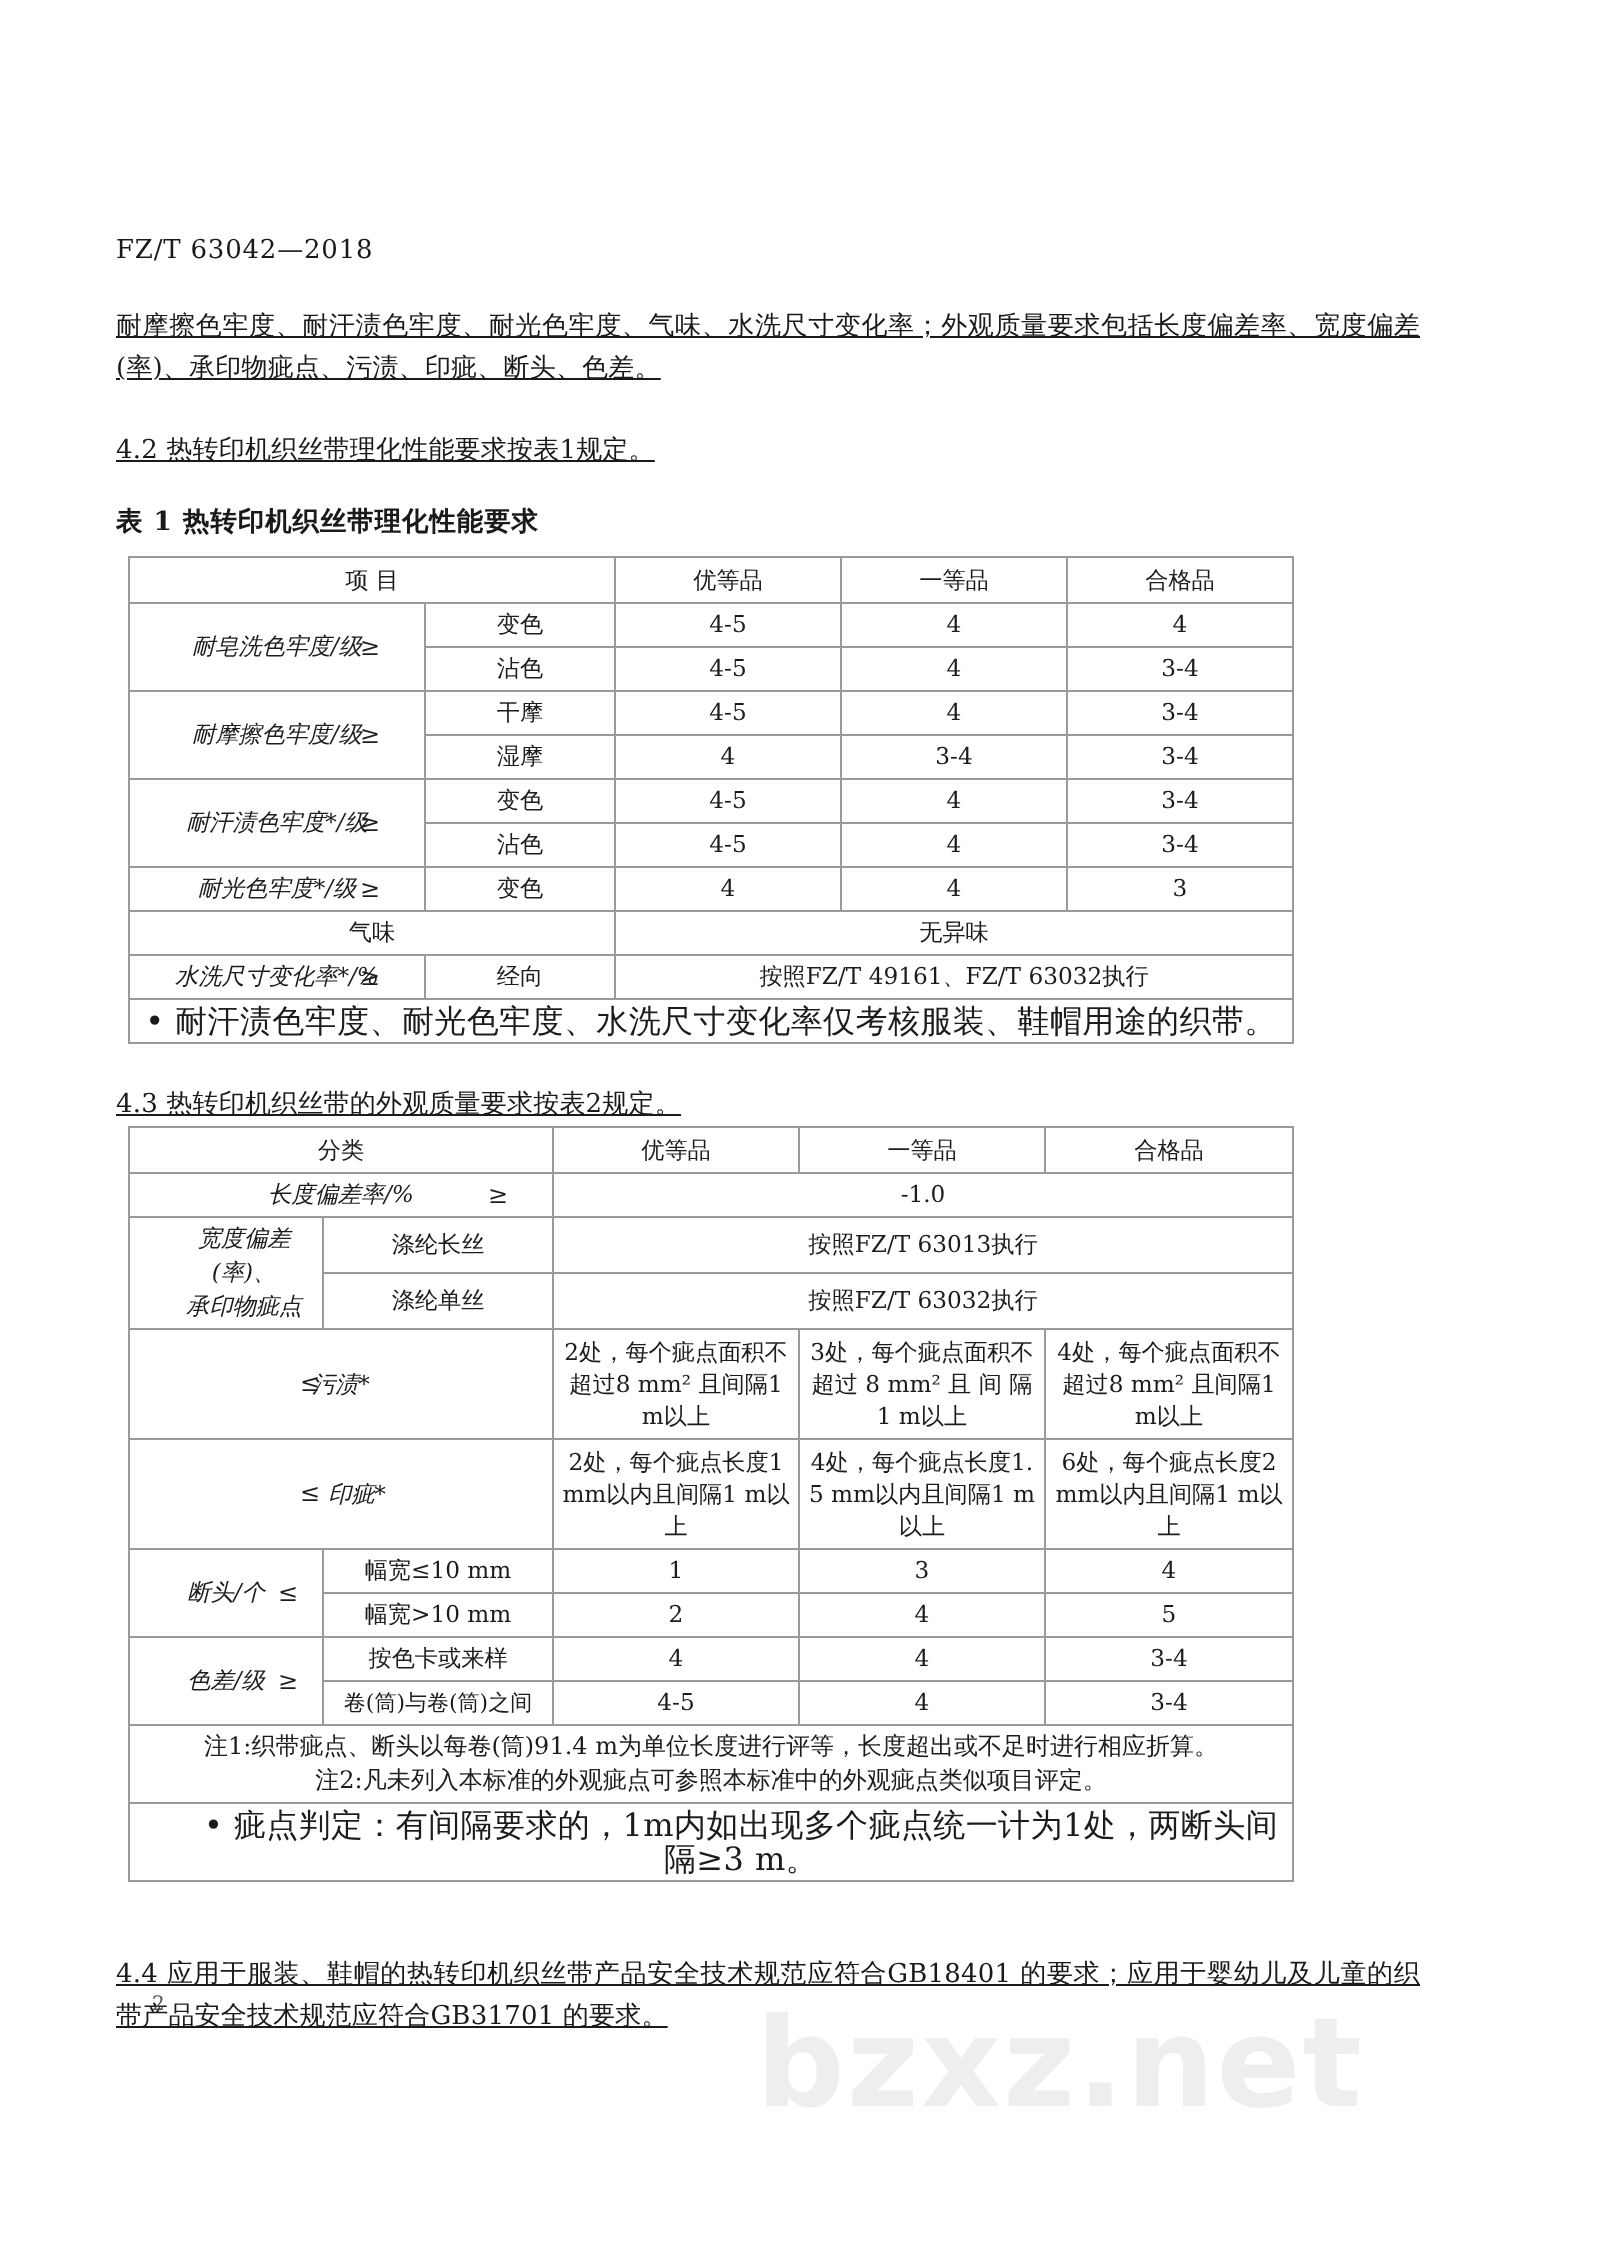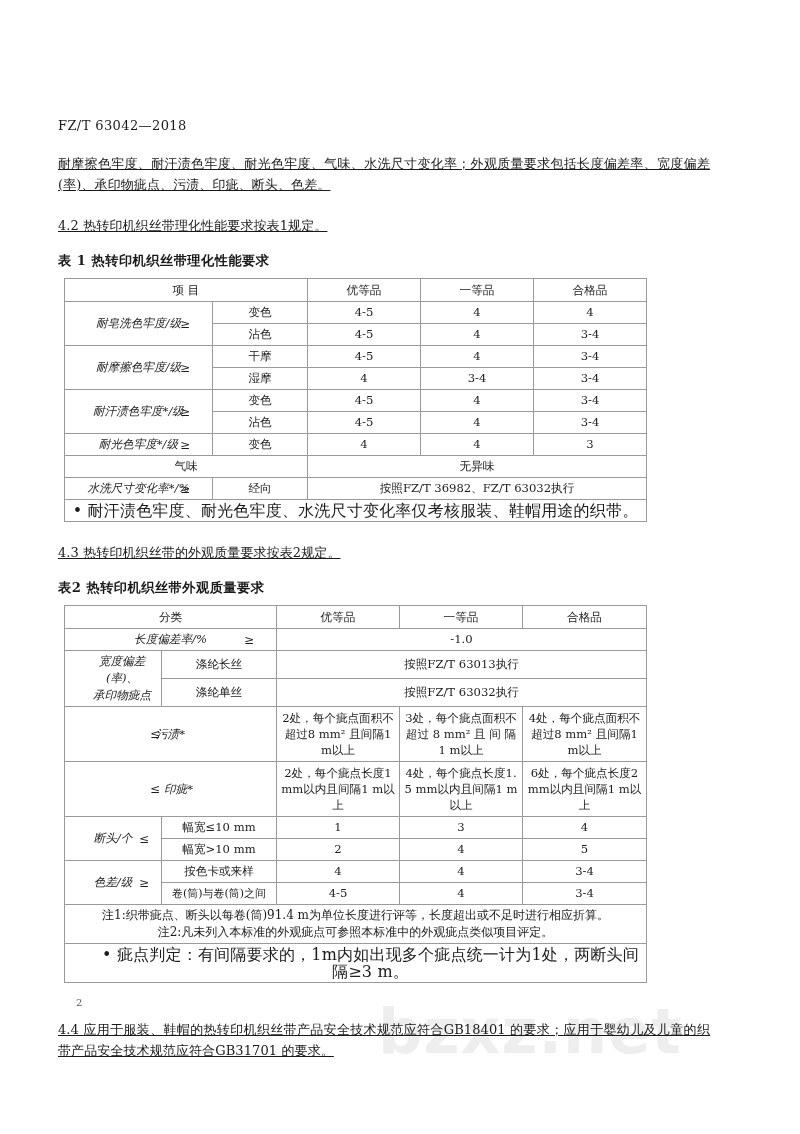--- a/index.html
+++ b/index.html
@@ -222,32 +222,31 @@
         <tr class="r2">
           <td colspan="2">气味</td>
           <td colspan="3">无异味</td>
         </tr>
 
         <tr class="r2">
           <td class="lbl">
             <span>水洗尺寸变化率*/%</span><span class="op">≥</span>
           </td>
           <td>经向</td>
-          <td colspan="3">按照FZ/T  36982、FZ/T  63032执行</td>
+          <td colspan="3">按照FZ/T  49161、FZ/T  63032执行</td>
         </tr>
 
         <tr>
           <td colspan="5" class="note bullet">• 耐汗渍色牢度、耐光色牢度、水洗尺寸变化率仅考核服装、鞋帽用途的织带。</td>
         </tr>
       </tbody>
     </table>
 
     <div class="para" style="margin-top:20px;">4.3   热转印机织丝带的外观质量要求按表2规定。</div>
 
-    <div class="tbl-caption">表2   热转印机织丝带外观质量要求</div>
 
     <table class="doc-tbl">
       <colgroup>
         <col style="width:97px">
         <col style="width:115px">
         <col style="width:123px">
         <col style="width:123px">
         <col style="width:124px">
       </colgroup>
       <tbody>

